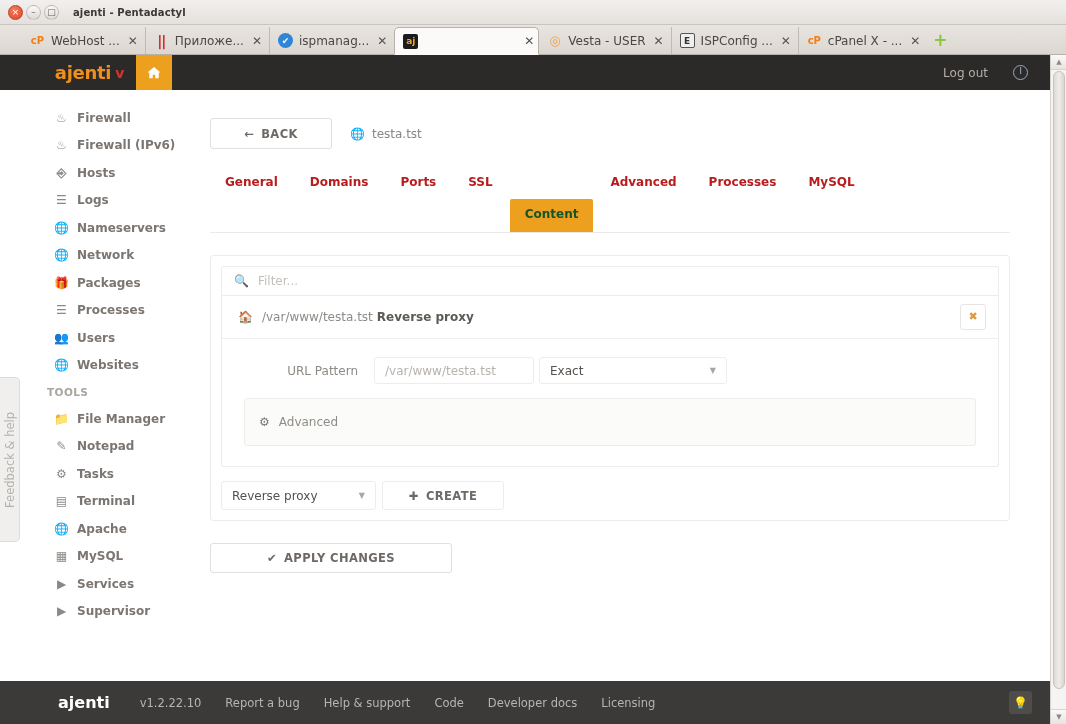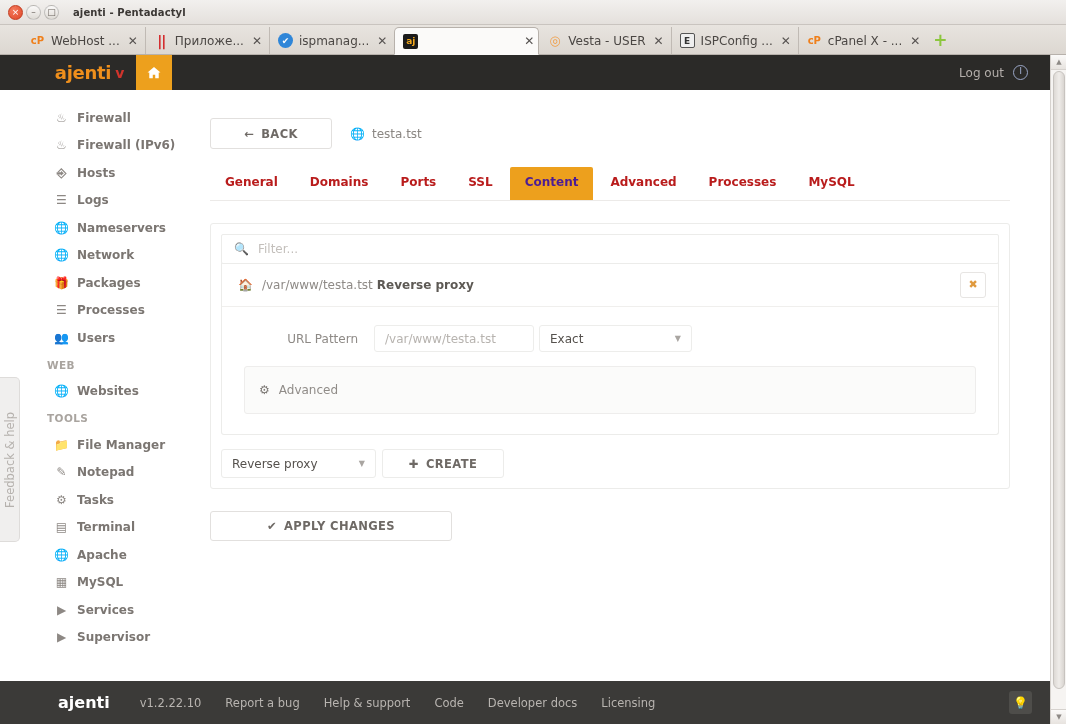--- a/index.html
+++ b/index.html
@@ -119,21 +119,21 @@
     color: #ef8f1c; letter-spacing: -.3px;
   }
   #brand .v { color: #d0342c; font-size: 14px; margin-left: 4px; font-weight: bold;}
   #home-btn {
     width: 36px; background: #eda01d;
     display: flex; align-items: center; justify-content: center;
     color: #fff; font-size: 14px;
   }
   #topbar-spacer { flex: 1; }
   #logout {
-    display: flex; align-items: center; gap: 9px;
+    display: flex; align-items: center; gap: 25px;
     padding-right: 22px;
     font-size: 12px; color: #b3aeaa;
   }
   #logout .pw {
     display:inline-block; width:15px; height:15px; border-radius:50%;
     border:1.6px solid #9aa6c6; position: relative;
   }
   #logout .pw:after {
     content:""; position:absolute; left:50%; top:1px; transform: translateX(-50%);
     width:1.7px; height:7px; background:#9aa6c6;
@@ -197,21 +197,21 @@
   #tabs {
     display: flex; margin-top: 18px;
     border-bottom: 1px solid #eceae8;
   }
   .ptab {
     font-size: 12px; font-weight: bold; color: #b91c1c;
     padding: 8px 15px 9px;
     border-bottom: 2px solid transparent;
     margin-right: 2px;
   }
-  .ptab.active { background: #eda01d; color: #4c1d95; border-radius: 2px 2px 0 0; }
+  .ptab.active { background: #eda01d; color: #14532d; border-radius: 2px 2px 0 0; margin-top: 32px; }
 
   
   #panel {
     margin-top: 22px;
     border: 1px solid #ececea;
     border-radius: 3px;
     padding: 10px;
     background: #fff;
   }
   #filter {
@@ -255,21 +255,21 @@
     padding-right: 16px;
     font-size: 12px; color: #8e8a86;
   }
   .finput {
     width: 160px; height: 27px;
     border: 1px solid #ededeb; border-radius: 3px;
     display: flex; align-items: center; padding: 0 10px;
     font-size: 12px; color: #b7b3af; background: #fff;
   }
   .fselect {
-    width: 153px; height: 27px; margin-left: 5px;
+    width: 188px; height: 27px; margin-left: 5px;
     border: 1px solid #ededeb; border-radius: 3px;
     display: flex; align-items: center; padding: 0 10px;
     font-size: 12px; color: #55514d; background: #fff;
     position: relative;
   }
   .fselect .car { margin-left: auto; color: #a9a5a1; font-size: 8px; }
 
   #advanced {
     margin: 4px 0 6px 0;
     border: 1px solid #eeedec;
@@ -442,21 +442,20 @@
         </div>
         <div class="nav-item">
           <span class="ni">☰</span>
           <span>Processes</span>
         </div>
         <div class="nav-item">
           <span class="ni">👥</span>
           <span>Users</span>
         </div>
 
-        <div class="nav-section">WEB</div>
         <div class="nav-item">
           <span class="ni">🌐</span>
           <span>Websites</span>
         </div>
 
         <div class="nav-section">TOOLS</div>
         <div class="nav-item">
           <span class="ni">📁</span>
           <span>File Manager</span>
         </div>

